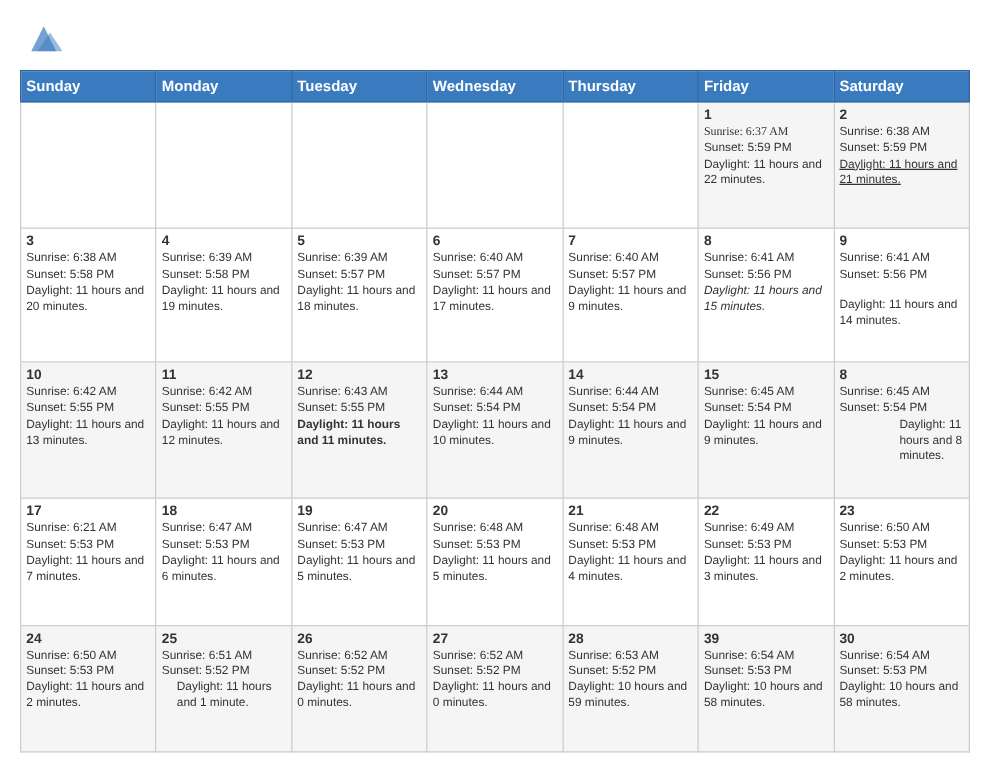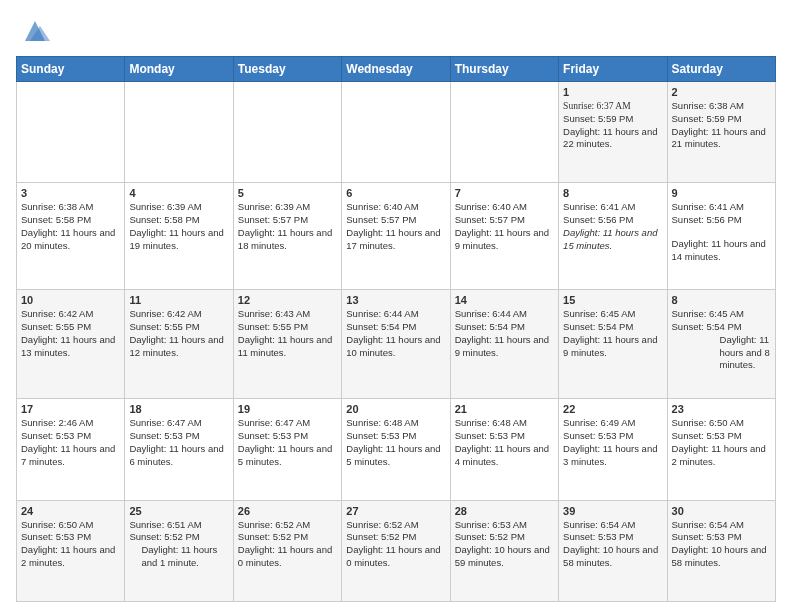--- a/index.html
+++ b/index.html
@@ -143,21 +143,21 @@
           <td>
             <span class="day-num">1</span>
             <div style="line-height: 1.35; font-family: Liberation Serif, serif;">Sunrise: 6:37 AM</div>
             <div style="line-height: 1.35;">Sunset: 5:59 PM</div>
             <div style="line-height: 1.35;">Daylight: 11 hours and 22 minutes.</div>
           </td>
           <td>
             <span class="day-num">2</span>
             <div style="line-height: 1.35;">Sunrise: 6:38 AM</div>
             <div style="line-height: 1.35;">Sunset: 5:59 PM</div>
-            <div style="line-height: 1.35;">Daylight: 11 hours and 21 minutes.</div>
+            <div style="line-height: 1.35; text-decoration: underline;">Daylight: 11 hours and 21 minutes.</div>
           </td>
         </tr>
         <tr>
           <td>
             <span class="day-num">3</span>
             <div style="line-height: 1.35;">Sunrise: 6:38 AM</div>
             <div style="line-height: 1.35;">Sunset: 5:58 PM</div>
             <div style="line-height: 1.35;">Daylight: 11 hours and 20 minutes.</div>
           </td>
           <td>
@@ -207,21 +207,21 @@
           <td>
             <span class="day-num">11</span>
             <div style="line-height: 1.35;">Sunrise: 6:42 AM</div>
             <div style="line-height: 1.35;">Sunset: 5:55 PM</div>
             <div style="line-height: 1.35;">Daylight: 11 hours and 12 minutes.</div>
           </td>
           <td>
             <span class="day-num">12</span>
             <div style="line-height: 1.35;">Sunrise: 6:43 AM</div>
             <div style="line-height: 1.35;">Sunset: 5:55 PM</div>
-            <div style="line-height: 1.35;">Daylight: 11 hours and 11 minutes.</div>
+            <div style="line-height: 1.35; font-weight: bold;">Daylight: 11 hours and 11 minutes.</div>
           </td>
           <td>
             <span class="day-num">13</span>
             <div style="line-height: 1.35;">Sunrise: 6:44 AM</div>
             <div style="line-height: 1.35;">Sunset: 5:54 PM</div>
             <div style="line-height: 1.35;">Daylight: 11 hours and 10 minutes.</div>
           </td>
           <td>
             <span class="day-num">14</span>
             <div style="line-height: 1.35;">Sunrise: 6:44 AM</div>
@@ -237,21 +237,21 @@
           <td>
             <span class="day-num">8</span>
             <div style="line-height: 1.35;">Sunrise: 6:45 AM</div>
             <div style="line-height: 1.35;">Sunset: 5:54 PM</div>
             <div style="line-height: 1.35; margin-left: 48px;">Daylight: 11 hours and 8 minutes.</div>
           </td>
         </tr>
         <tr>
           <td>
             <span class="day-num">17</span>
-            <div style="line-height: 1.35;">Sunrise: 2:46 AM</div>
+            <div style="line-height: 1.35;">Sunrise: 6:21 AM</div>
             <div style="line-height: 1.35;">Sunset: 5:53 PM</div>
             <div style="line-height: 1.35;">Daylight: 11 hours and 7 minutes.</div>
           </td>
           <td>
             <span class="day-num">18</span>
             <div style="line-height: 1.35;">Sunrise: 6:47 AM</div>
             <div style="line-height: 1.35;">Sunset: 5:53 PM</div>
             <div style="line-height: 1.35;">Daylight: 11 hours and 6 minutes.</div>
           </td>
           <td>

